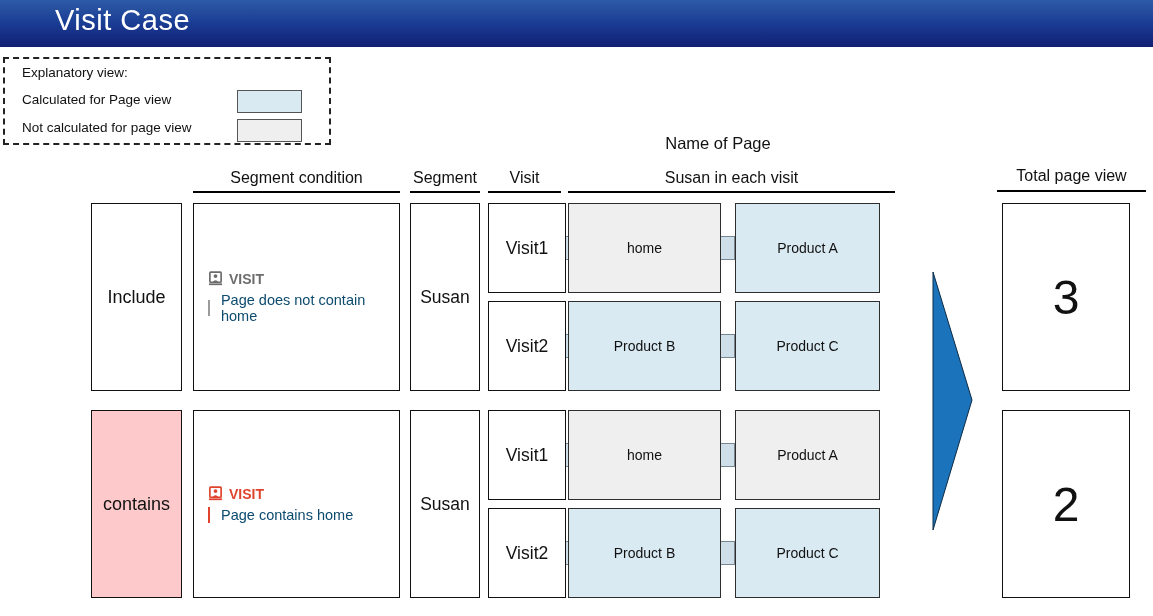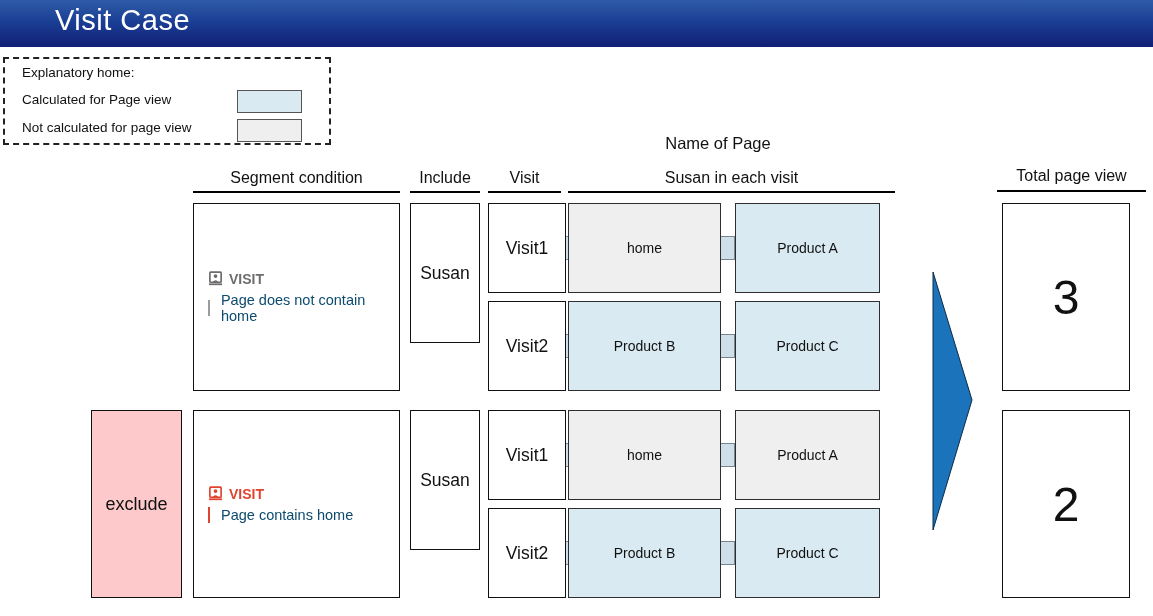--- a/index.html
+++ b/index.html
@@ -24,21 +24,21 @@
   
   .colhead{position:absolute;font-size:16px;text-align:center;white-space:nowrap;}
   .rule{position:absolute;height:0;border-top:2px solid #000;}
 
   
   .trow{position:absolute;left:0;width:1153px;height:188px;}
   .box{position:absolute;background:#fff;border:1.6px solid #111;display:flex;align-items:center;justify-content:center;z-index:1;}
   .modebox{left:91px;top:0;width:91px;height:188px;font-size:18px;}
   .modebox.pink{background:#fdc9ca;}
   .segbox{left:193px;top:0;width:207px;height:188px;flex-direction:column;align-items:flex-start;padding-left:14px;justify-content:center;}
-  .visitorbox{left:410px;top:0;width:70px;height:140px;font-size:17.5px;}
+  .visitorbox{left:410px;top:0;width:70px;height:188px;font-size:17.5px;}
   .visitbox{left:488px;width:78px;height:90px;font-size:17.5px;}
   .v1{top:0;} .v2{top:98px;}
   .pagebox{width:153px;height:90px;border:1.1px solid #2e2e2e;font-size:14px;}
   .pc1{left:568px;} .pc2{left:735px;width:145px;}
   .calc{background:#d9eaf3;}
   .nocalc{background:#efefef;}
   .totalbox{left:1002px;top:0;width:128px;height:188px;font-size:48px;}
 
   .segline1{display:flex;align-items:center;gap:6px;font-size:14px;font-weight:bold;}
   .segline2{display:flex;align-items:center;gap:11px;margin-top:5px;font-size:14.5px;color:#0c4a6e;}
@@ -57,41 +57,44 @@
 </head>
 <body>
 
 <div class="stage">
 
   <div class="titlebar">
     <span class="title">Visit Case</span>
   </div>
 
   <div class="note">
-    <div class="note-title">Explanatory home:</div>
+    <div class="note-title">Explanatory view:</div>
     <div class="note-label1">Calculated for Page view</div>
     <div class="swatch s1"></div>
     <div class="note-label2">Not calculated for page view</div>
     <div class="swatch s2"></div>
   </div>
 
   <div class="colhead" style="left:540px;top:134px;width:356px;font-size:16.5px;">Name of Page</div>
   <div class="colhead" style="left:193px;top:169px;width:207px;">Segment condition</div>
-  <div class="colhead" style="left:410px;top:169px;width:70px;">Include</div>
+  <div class="colhead" style="left:410px;top:169px;width:70px;">Segment</div>
   <div class="colhead" style="left:488px;top:169px;width:73px;">Visit</div>
   <div class="colhead" style="left:568px;top:169px;width:327px;">Susan in each visit</div>
   <div class="colhead" style="left:997px;top:167px;width:149px;">Total page view</div>
 
   <div class="rule" style="left:193px;top:191px;width:207px;"></div>
   <div class="rule" style="left:410px;top:191px;width:70px;"></div>
   <div class="rule" style="left:488px;top:191px;width:73px;"></div>
   <div class="rule" style="left:568px;top:191px;width:327px;"></div>
   <div class="rule" style="left:997px;top:190px;width:149px;"></div>
 
   <div class="trow" style="top:203px;">
+    <div class="box modebox">
+      <span>Include</span>
+    </div>
 
     <div class="box segbox">
       <div class="segline1 seg-gray">
         <svg class="visit-ic" viewBox="0 0 16 16">
           <rect x="2" y="1.2" width="12" height="10.8" rx="0.8" fill="none" stroke="currentColor" stroke-width="1.8"></rect>
           <circle cx="8" cy="5.4" r="2" fill="currentColor"></circle>
           <path d="M4.7 11.9 Q8 7.6 11.3 11.9 Z" fill="currentColor"></path>
           <rect x="1" y="13.2" width="14" height="1.9" fill="currentColor"></rect>
         </svg>
         <span>VISIT</span>
@@ -131,21 +134,21 @@
       <span>Product C</span>
     </div>
 
     <div class="box totalbox">
       <span>3</span>
     </div>
   </div>
 
   <div class="trow" style="top:410px;">
     <div class="box modebox pink">
-      <span>exclude</span>
+      <span>contains</span>
     </div>
 
     <div class="box segbox">
       <div class="segline1 seg-red">
         <svg class="visit-ic" viewBox="0 0 16 16">
           <rect x="2" y="1.2" width="12" height="10.8" rx="0.8" fill="none" stroke="currentColor" stroke-width="1.8"></rect>
           <circle cx="8" cy="5.4" r="2" fill="currentColor"></circle>
           <path d="M4.7 11.9 Q8 7.6 11.3 11.9 Z" fill="currentColor"></path>
           <rect x="1" y="13.2" width="14" height="1.9" fill="currentColor"></rect>
         </svg>

